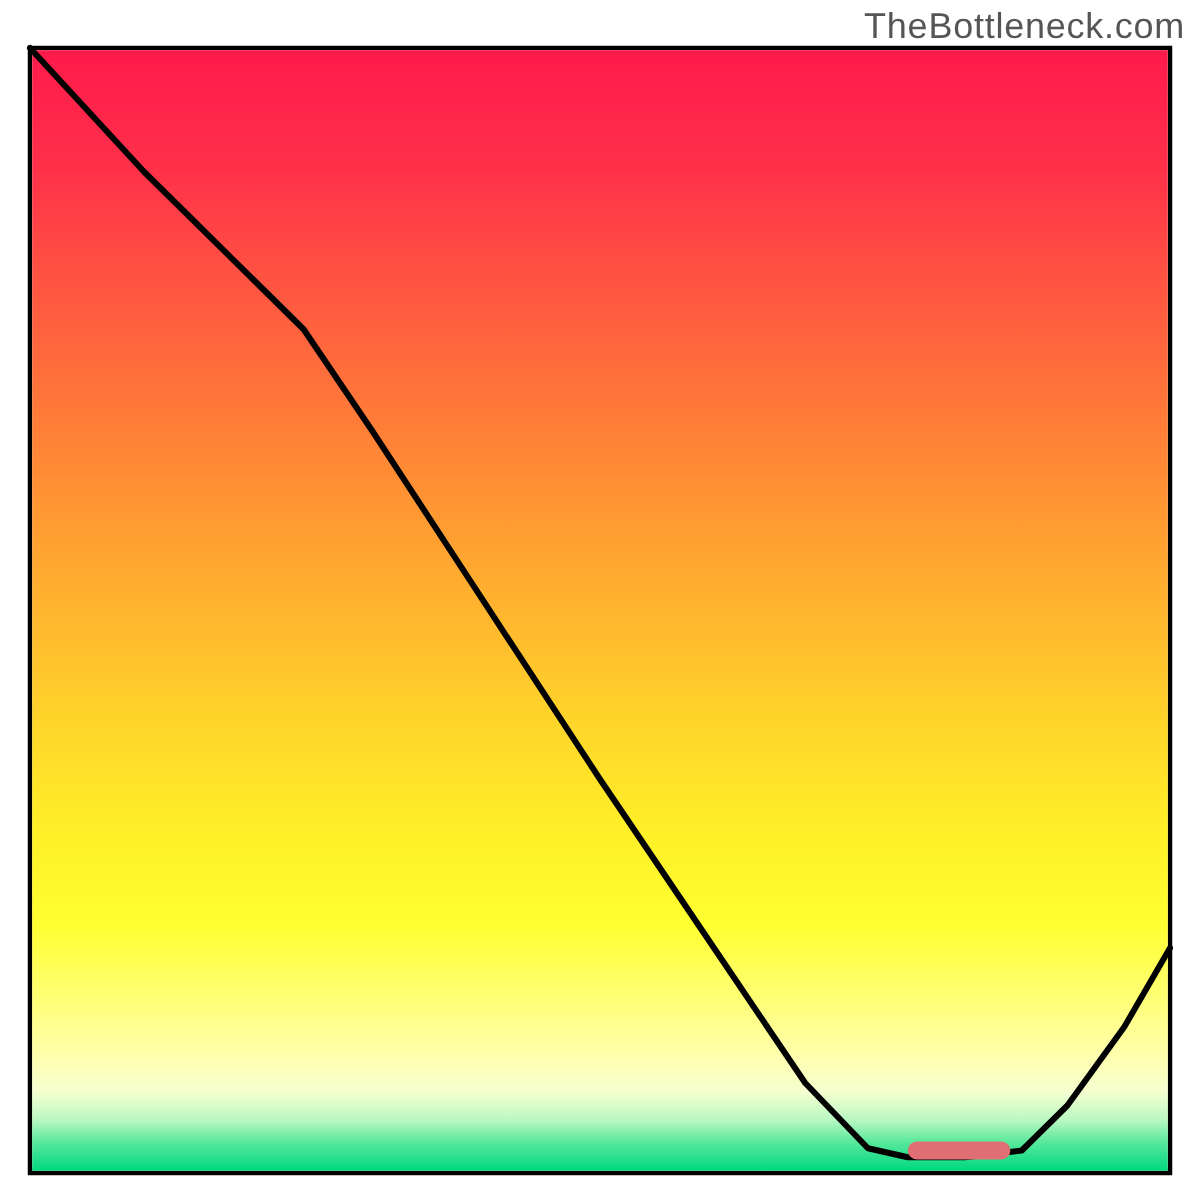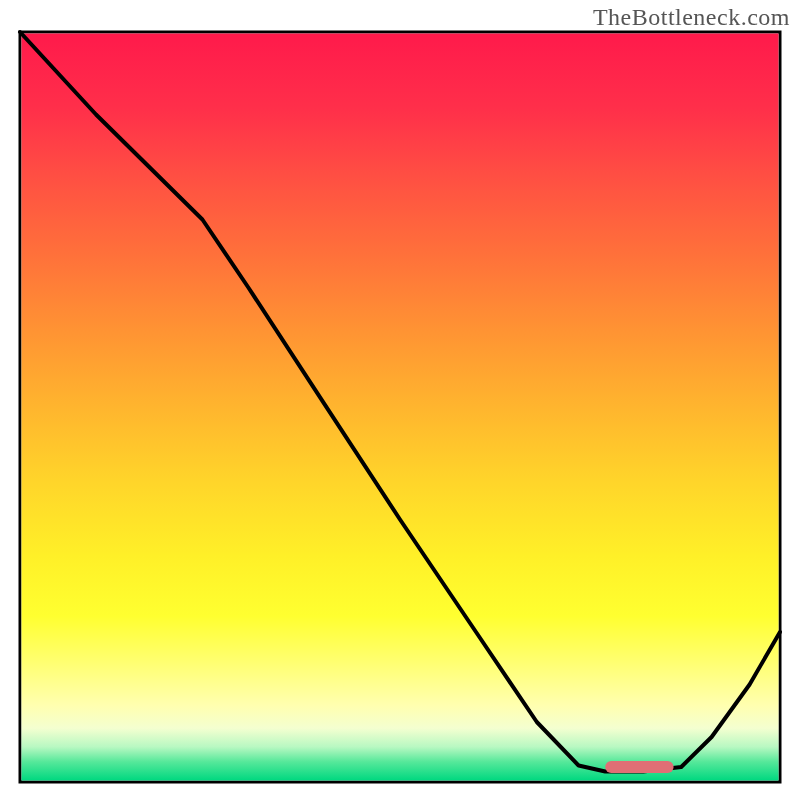--- a/index.html
+++ b/index.html
@@ -7,21 +7,20 @@
     padding: 0;
     width: 800px;
     height: 800px;
     background: #ffffff;
     font-family: Arial, Helvetica, sans-serif;
   }
   .container {
     position: relative;
     width: 800px;
     height: 673px;
-    font-family: Liberation Serif, serif;
   }
   .watermark {
     position: absolute;
     top: 4px;
     right: 10px;
     font-size: 24px;
     font-weight: normal;
     color: #555;
     letter-spacing: 0.5px;
     z-index: 10;

